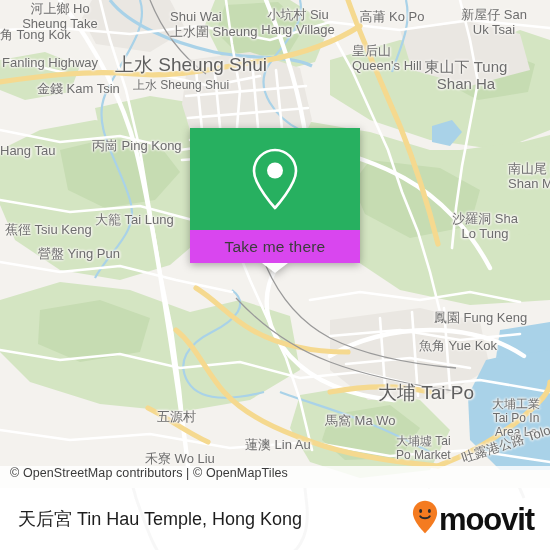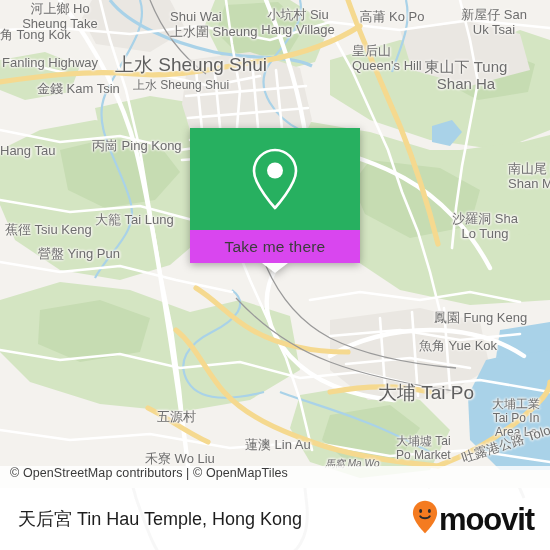--- a/index.html
+++ b/index.html
@@ -296,21 +296,21 @@
           <div>大埔工業</div>
           <div>Tai Po In</div>
           <div>Area La</div>
         </div>
         <div class="lbl" style="left: 157px; top: 410px; font-size: 13px;">
           <div>五源村</div>
         </div>
         <div class="lbl" style="left: 245px; top: 438px; font-size: 13px;">
           <div>蓮澳 Lin Au</div>
         </div>
-        <div class="lbl" style="left: 325px; top: 458px; font-size: 10px; font-style: italic;">
+        <div class="lbl" style="left: 325px; top: 414px; font-size: 13px;">
           <div>馬窩 Ma Wo</div>
         </div>
         <div class="lbl" style="left: 396px; top: 435px; font-size: 12px;">
           <div>大埔墟 Tai</div>
           <div>Po Market</div>
         </div>
         <div class="lbl" style="left: 145px; top: 452px; font-size: 13px;">
           <div>禾寮 Wo Liu</div>
         </div>
         <div class="lbl" style="left: 460px; top: 452px; font-size: 13px; transform: rotate(-18deg); transform-origin: left top;">

